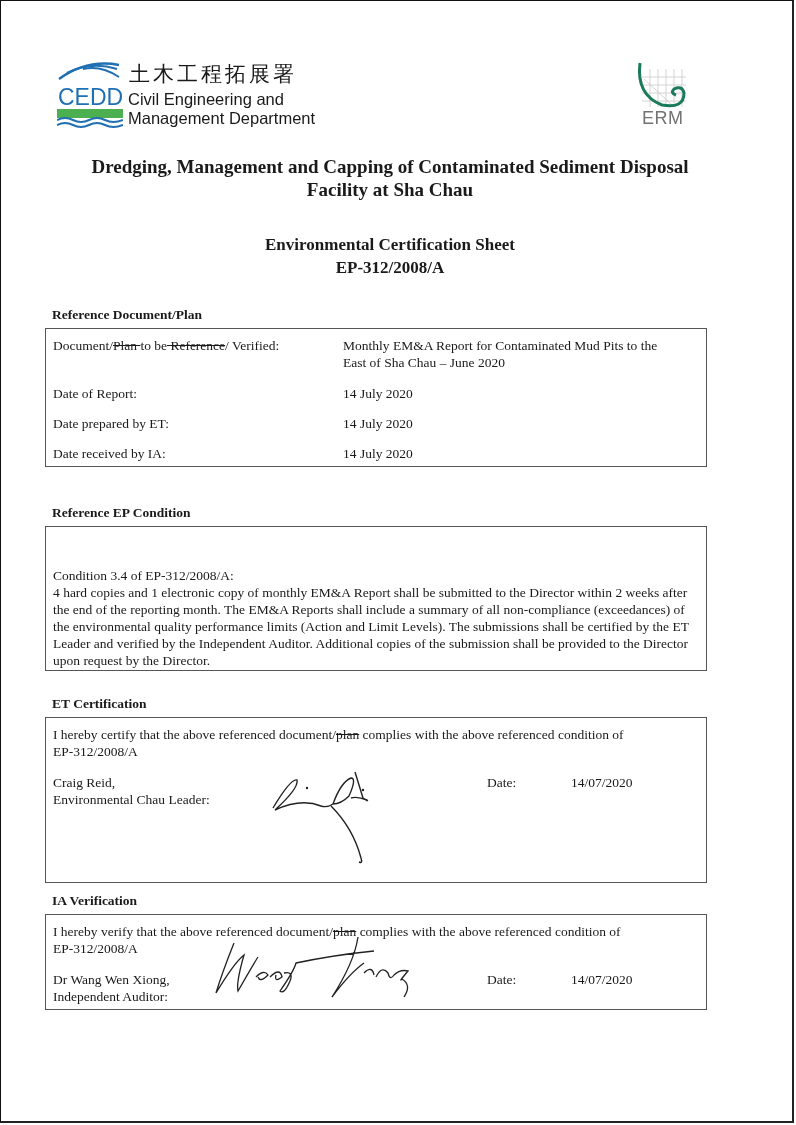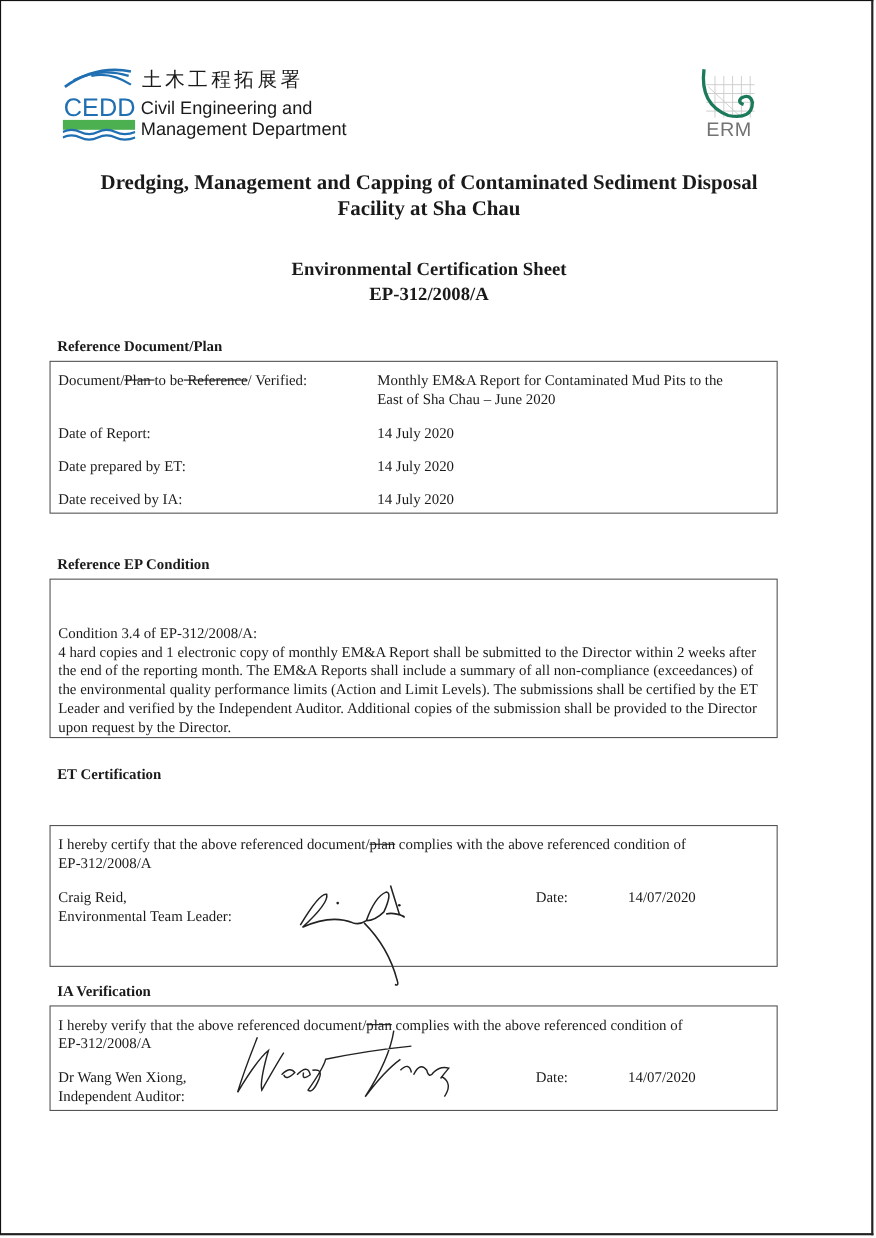--- a/index.html
+++ b/index.html
@@ -11,21 +11,21 @@
   .page-frame {
     position: absolute; left: 0; top: 0; width: 794px; height: 1123px;
     border: 1px solid #111; border-right: 2px solid #222; border-bottom: 2px solid #222;
     box-sizing: border-box;
   }
   
   .cedd-logo { position: absolute; left: 57px; top: 57px; width: 300px; height: 75px; }
   .cedd-emblem { position: absolute; left: 0; top: 0; width: 66px; height: 72px; }
   .cedd-chinese {
     position: absolute; left: 72px; top: 3px; font-family: "DejaVu Sans", sans-serif;
-    font-size: 18px; letter-spacing: 3px; color: #1a1a1a;
+    font-size: 21px; letter-spacing: 3px; color: #1a1a1a;
   }
   .cedd-en {
     position: absolute; left: 71px; top: 33px; font-family: "Liberation Sans", sans-serif;
     font-weight: normal; font-size: 16.5px; line-height: 19px; color: #1a1a1a;
   }
   .erm-logo { position: absolute; left: 628px; top: 55px; width: 70px; height: 78px; }
   .erm-text {
     position: absolute; left: 642px; top: 108px; font-family: Liberation Sans, sans-serif;
     font-size: 18px; color: #737373; letter-spacing: 0.5px;
   }
@@ -112,25 +112,25 @@
   <div class="val" style="top:116px;">14 July 2020</div>
 </div>
 
 <div class="section-label" style="top:505px;">Reference EP Condition</div>
 <div class="box" style="top:526px; height:145px;">
   <div class="para" style="top:40px;">Condition 3.4 of EP-312/2008/A:</div>
   <div class="para" style="top:57px;">4 hard copies and 1 electronic copy of monthly EM&amp;A Report shall be submitted to the Director within 2 weeks after the end of the reporting month. The EM&amp;A Reports shall include a summary of all non-compliance (exceedances) of the environmental quality performance limits (Action and Limit Levels). The submissions shall be certified by the ET Leader and verified by the Independent Auditor. Additional copies of the submission shall be provided to the Director upon request by the Director.</div>
 </div>
 
 <div class="section-label" style="top:696px;">ET Certification</div>
-<div class="box" style="top:717px; height:129px;margin-top:33px;">
+<div class="box" style="top:717px; height:166px;">
   <div class="para" style="top:8px;"><span>I hereby certify that the above referenced document/</span><span class="strike">plan</span><span> complies with the above referenced condition of</span><br><span>EP-312/2008/A</span></div>
   <div class="row" style="top:56px;">
     <div>Craig Reid,</div>
-    <div>Environmental Team Leader:</div>
+    <div>Environmental Chau Leader:</div>
   </div>
   <svg class="sig" style="left:225px; top:50px;" width="130" height="100" viewBox="0 0 130 100">
     <path d="M2 40 Q20 10 26 12 Q28 20 4 42 Q30 30 50 38 Q56 40 62 36 Q70 14 80 10 Q86 10 78 28 Q70 36 62 36 M60 38 Q82 60 90 90 Q92 96 88 94 M84 4 L92 30 Q98 34 96 32 Q86 28 80 30" stroke="#222" stroke-width="1.4" fill="none"></path>
     <circle cx="36" cy="20" r="1.2" fill="#222"></circle>
     <circle cx="92" cy="22" r="1.2" fill="#222"></circle>
   </svg>
   <div class="row" style="top:56px; left:441px;">Date:</div>
   <div class="row" style="top:56px; left:525px;">14/07/2020</div>
 </div>
 

